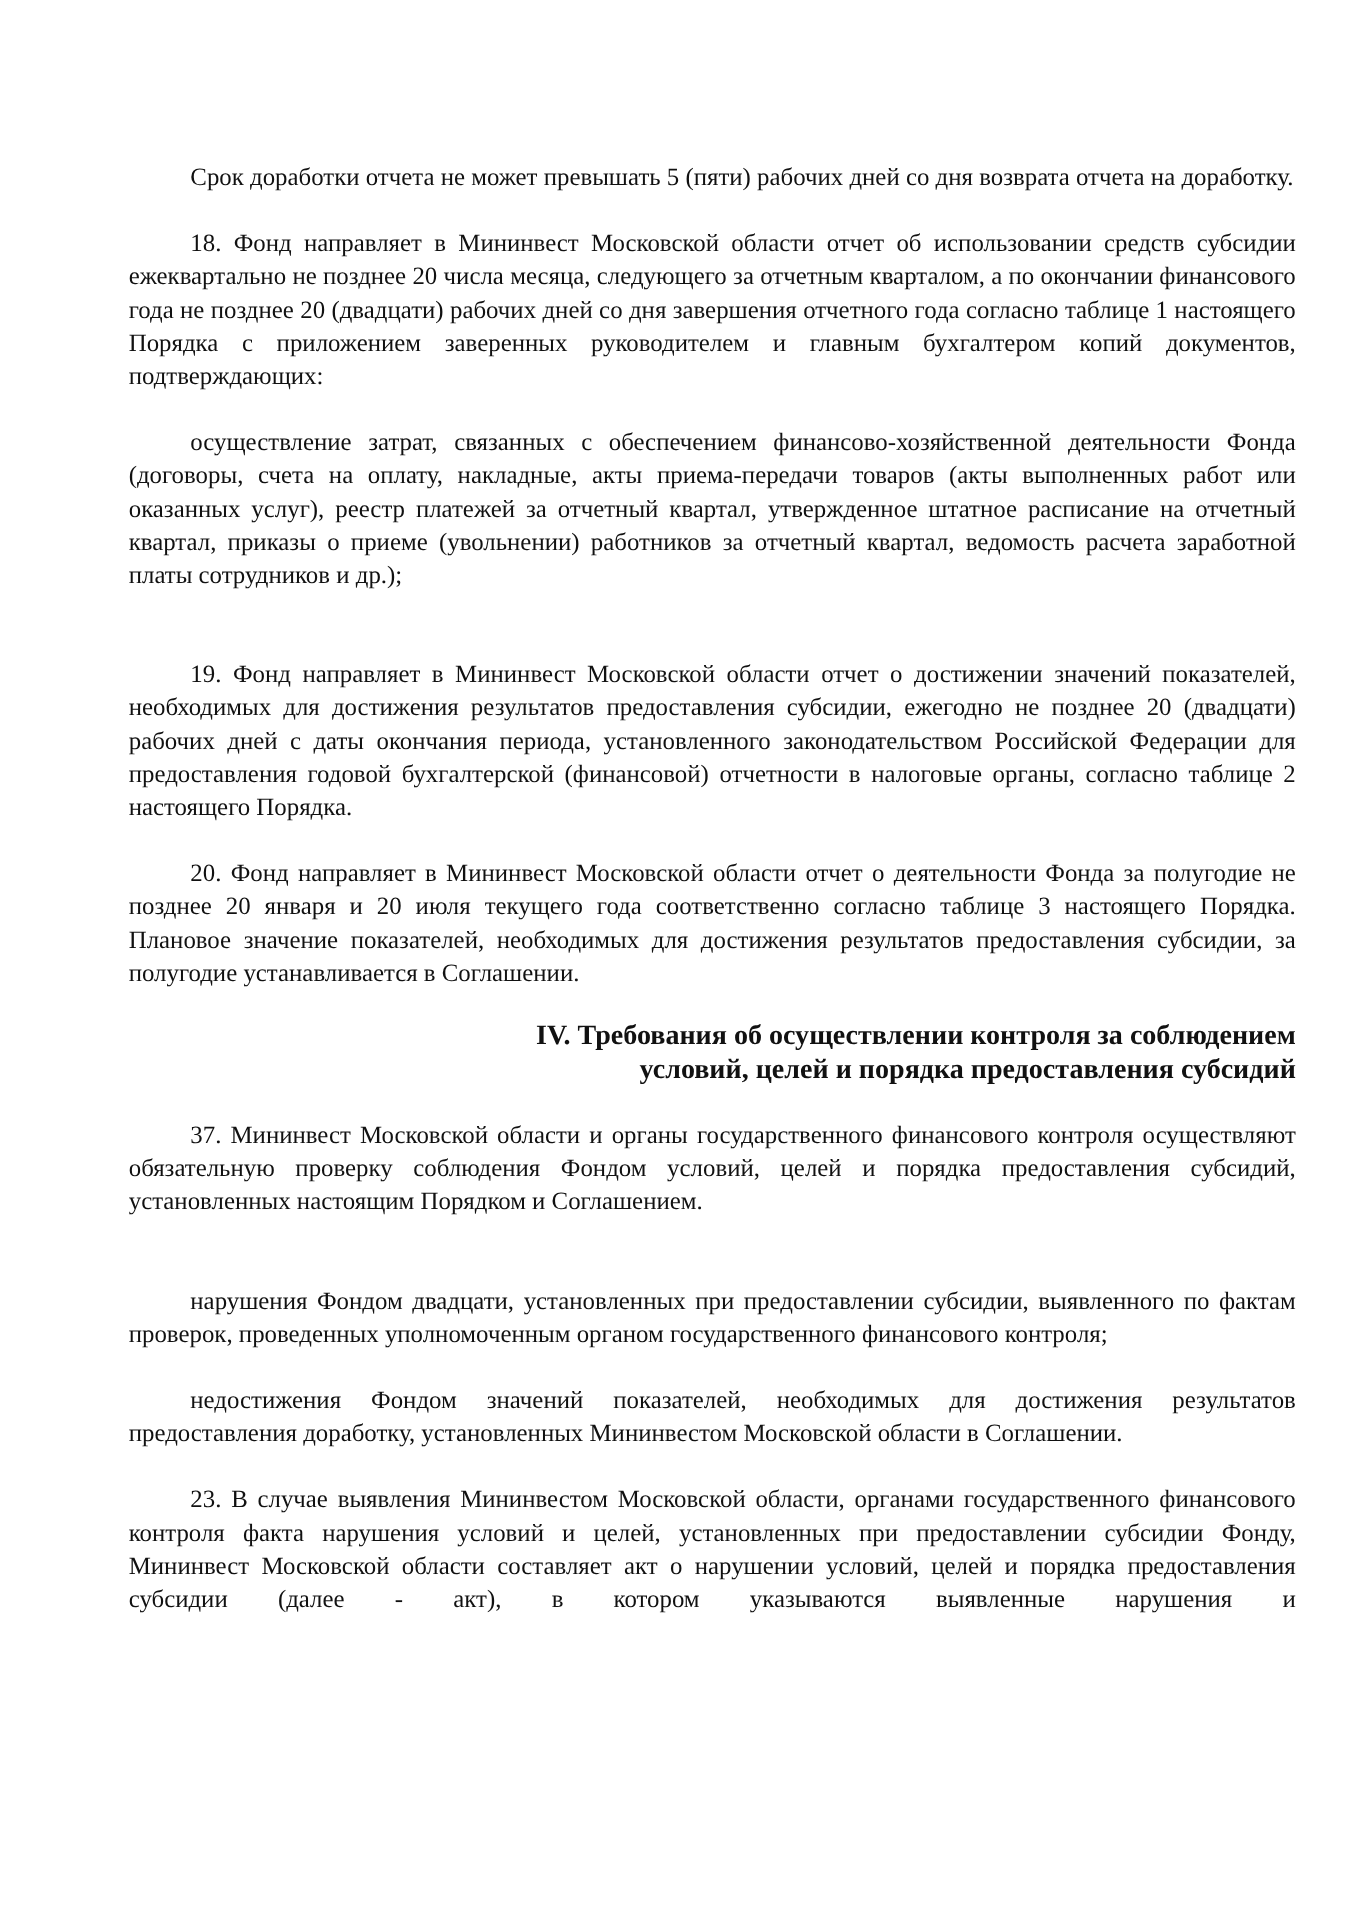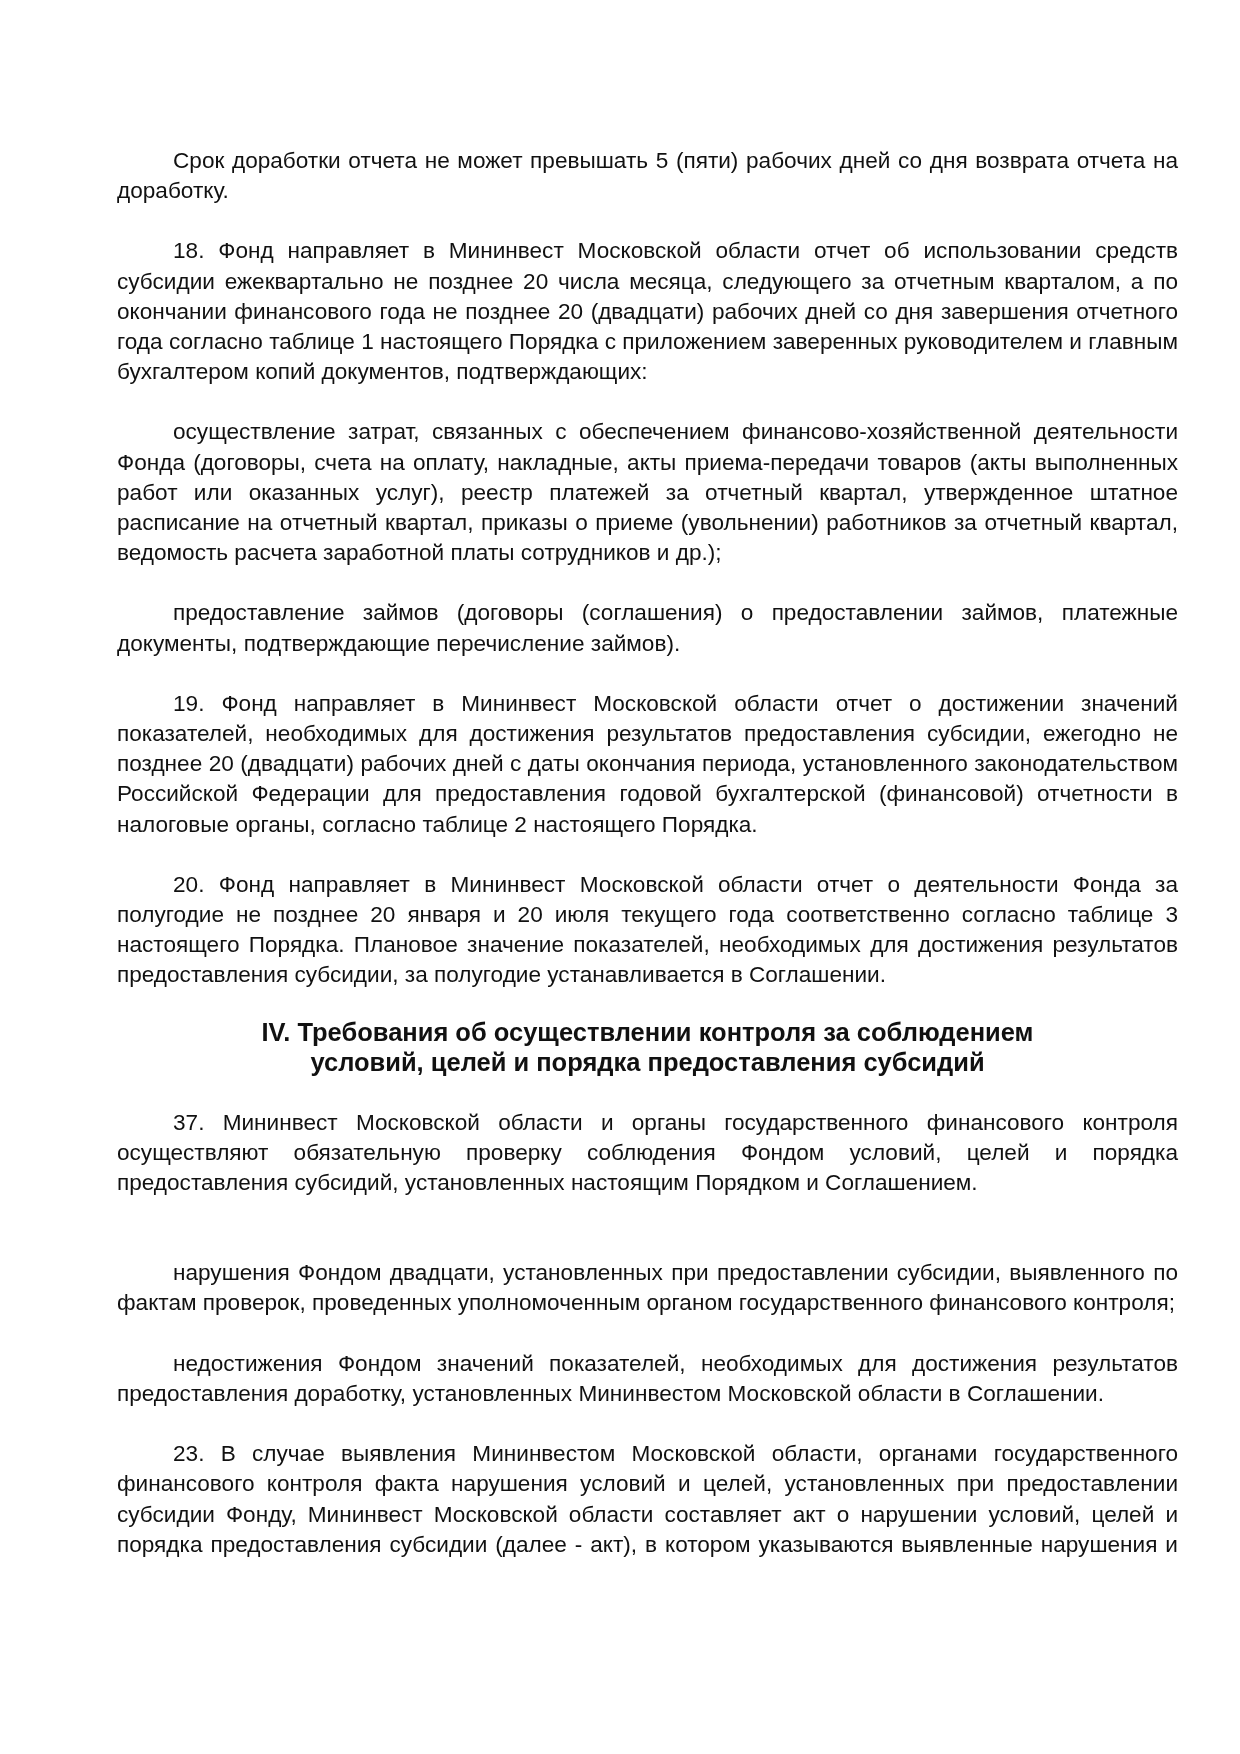--- a/index.html
+++ b/index.html
@@ -1,39 +1,38 @@
 <!DOCTYPE html>
 <html><head>
 <meta charset="utf-8">
 <style>
   html, body { margin: 0; padding: 0; background: #ffffff; }
   body { width: 1240px; height: 1754px; position: relative; overflow: hidden; }
   .page {
     position: absolute; left: 117px; top: 146px; width: 1061px;
-    font-family: Liberation Sans, sans-serif;
+    font-family: Liberation Serif, serif;
     font-size: 22.6px; line-height: 30.2px; color: #111;
   }
   .para { margin: 0; text-align: justify; text-indent: 56px; }
   .gap { height: 30px; }
   .heading {
-    margin: 0; text-align: center; font-weight: bold;
+    margin: 0; text-align: right; font-weight: bold;
     font-size: 25.5px; line-height: 30.5px; color: #111;
   }
 </style>
 </head>
 <body>
 
 <div class="page">
   <p class="para">Срок доработки отчета не может превышать 5 (пяти) рабочих дней со дня возврата отчета на доработку.</p>
   <div class="gap"></div>
   <p class="para">18. Фонд направляет в Мининвест Московской области отчет об использовании средств субсидии ежеквартально не позднее 20 числа месяца, следующего за отчетным кварталом, а по окончании финансового года не позднее 20 (двадцати) рабочих дней со дня завершения отчетного года согласно таблице 1 настоящего Порядка с приложением заверенных руководителем и главным бухгалтером копий документов, подтверждающих:</p>
   <div class="gap"></div>
   <p class="para">осуществление затрат, связанных с обеспечением финансово-хозяйственной деятельности Фонда (договоры, счета на оплату, накладные, акты приема-передачи товаров (акты выполненных работ или оказанных услуг), реестр платежей за отчетный квартал, утвержденное штатное расписание на отчетный квартал, приказы о приеме (увольнении) работников за отчетный квартал, ведомость расчета заработной платы сотрудников и др.);</p>
   <div class="gap"></div>
-  <p class="para">предоставление займов (договоры (соглашения) о предоставлении займов, платежные документы, подтверждающие перечисление займов).</p>
   <div class="gap"></div>
   <p class="para">19. Фонд направляет в Мининвест Московской области отчет о достижении значений показателей, необходимых для достижения результатов предоставления субсидии, ежегодно не позднее 20 (двадцати) рабочих дней с даты окончания периода, установленного законодательством Российской Федерации для предоставления годовой бухгалтерской (финансовой) отчетности в налоговые органы, согласно таблице 2 настоящего Порядка.</p>
   <div class="gap"></div>
   <p class="para">20. Фонд направляет в Мининвест Московской области отчет о деятельности Фонда за полугодие не позднее 20 января и 20 июля текущего года соответственно согласно таблице 3 настоящего Порядка. Плановое значение показателей, необходимых для достижения результатов предоставления субсидии, за полугодие устанавливается в Соглашении.</p>
   <div style="height:26px"></div>
   <div>
     <p class="heading">IV. Требования об осуществлении контроля за соблюдением</p>
     <p class="heading">условий, целей и порядка предоставления субсидий</p>
   </div>
   <div style="height:30px"></div>

